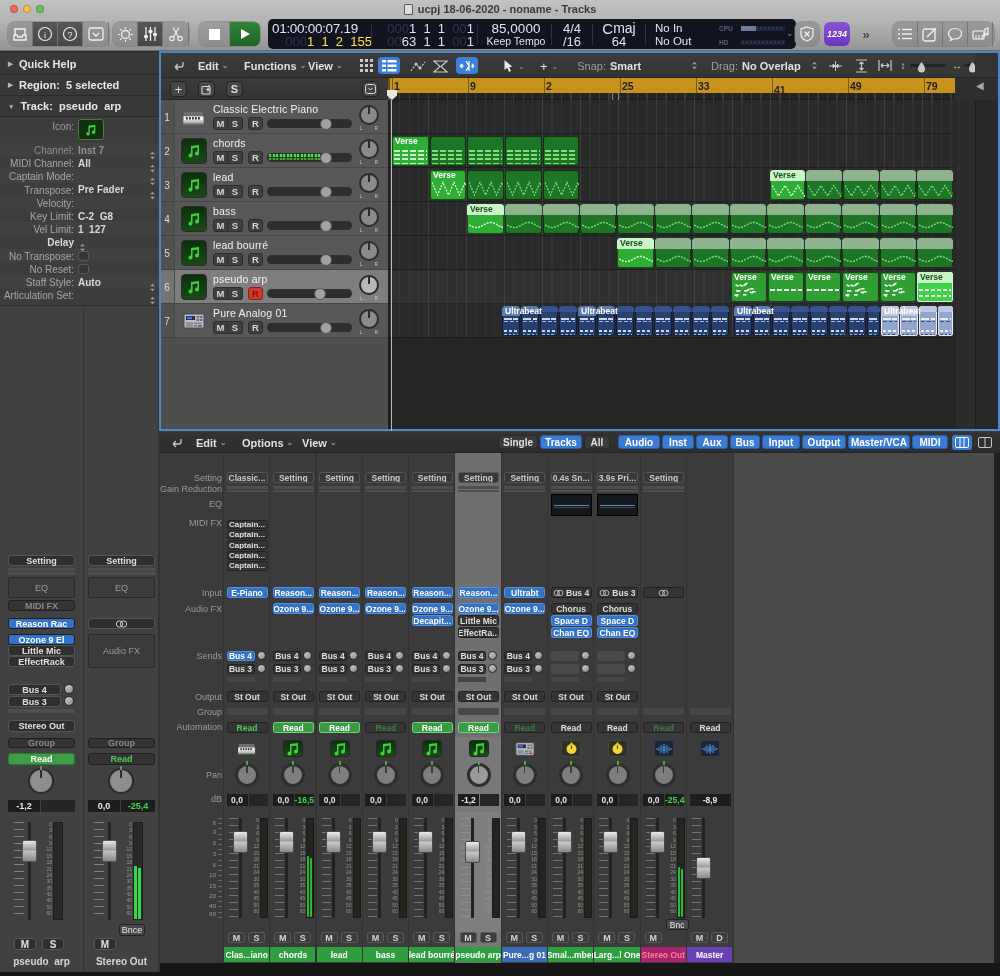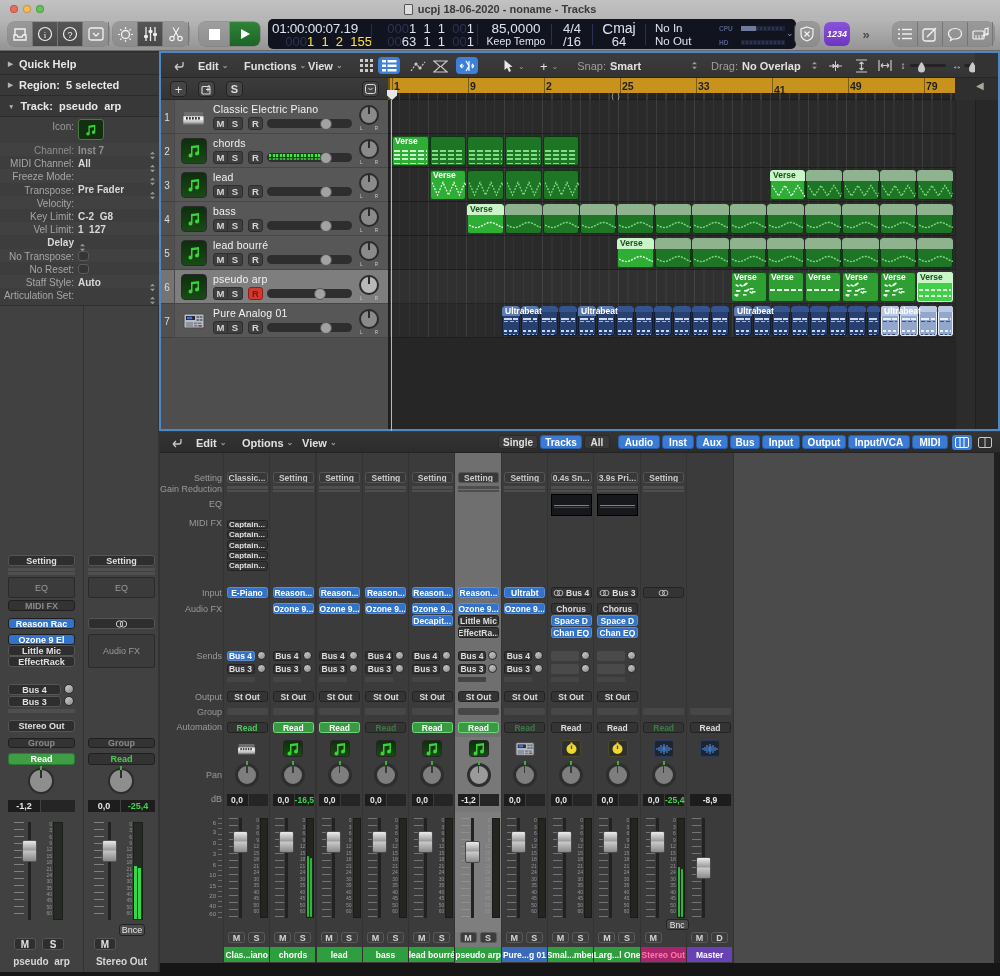--- a/index.html
+++ b/index.html
@@ -187,21 +187,21 @@
 <div style="position:absolute;left:78px;top:145.0px;width:70px;height:11px;color:#909090;font-size:10px;font-weight:bold;">Inst 7</div>
 <div style="position:absolute;left:149px;top:146.0px;width:8px;height:10px;"><svg width="7" height="9" viewBox="0 0 7 9">
       <path d="M1 3.2 L3.5 0.8 L6 3.2 Z M1 5.8 L3.5 8.2 L6 5.8 Z" fill="#9a9a9a"></path>
     </svg></div>
 <div style="position:absolute;left:0px;top:158.2px;width:74px;height:11px;color:#a6a6a6;font-size:10px;text-align:right;">MIDI Channel:</div>
 <div style="position:absolute;left:78px;top:158.2px;width:70px;height:11px;color:#d8d8d8;font-size:10px;font-weight:bold;">All</div>
 <div style="position:absolute;left:149px;top:159.2px;width:8px;height:10px;"><svg width="7" height="9" viewBox="0 0 7 9">
       <path d="M1 3.2 L3.5 0.8 L6 3.2 Z M1 5.8 L3.5 8.2 L6 5.8 Z" fill="#9a9a9a"></path>
     </svg></div>
 <div style="position:absolute;left:0px;top:169.4px;width:160px;height:13.2px;background:rgba(255,255,255,0.025);"></div>
-<div style="position:absolute;left:0px;top:171.4px;width:74px;height:11px;color:#a6a6a6;font-size:10px;text-align:right;">Freeze Mode:</div>
+<div style="position:absolute;left:0px;top:171.4px;width:74px;height:11px;color:#a6a6a6;font-size:10px;text-align:right;">Captain Mode:</div>
 <div style="position:absolute;left:78px;top:171.4px;width:70px;height:11px;color:#d8d8d8;font-size:10px;font-weight:bold;margin-top:13px;">Pre Fader</div>
 <div style="position:absolute;left:149px;top:172.4px;width:8px;height:10px;"><svg width="7" height="9" viewBox="0 0 7 9">
       <path d="M1 3.2 L3.5 0.8 L6 3.2 Z M1 5.8 L3.5 8.2 L6 5.8 Z" fill="#9a9a9a"></path>
     </svg></div>
 <div style="position:absolute;left:0px;top:184.6px;width:74px;height:11px;color:#a6a6a6;font-size:10px;text-align:right;">Transpose:</div>
 <div style="position:absolute;left:149px;top:185.6px;width:8px;height:10px;"><svg width="7" height="9" viewBox="0 0 7 9">
       <path d="M1 3.2 L3.5 0.8 L6 3.2 Z M1 5.8 L3.5 8.2 L6 5.8 Z" fill="#9a9a9a"></path>
     </svg></div>
 <div style="position:absolute;left:0px;top:195.8px;width:160px;height:13.2px;background:rgba(255,255,255,0.025);"></div>
 <div style="position:absolute;left:0px;top:197.8px;width:74px;height:11px;color:#a6a6a6;font-size:10px;text-align:right;">Velocity:</div>
@@ -1114,21 +1114,21 @@
 <div style="position:absolute;left:302px;top:435px;width:44px;height:15px;color:#e0e0e0;font-size:11px;font-weight:bold;display:flex;align-items:center;">View&nbsp;<span style="color:#9a9a9a;font-size:8px">⌄</span></div>
 <div style="position:absolute;left:498px;top:435px;width:40px;height:14px;background:#3a3a3a;color:#e0e0e0;border:1px solid #2a2a2a;border-radius:3px;font-size:10px;font-weight:bold;display:flex;align-items:center;justify-content:center;">Single</div>
 <div style="position:absolute;left:540px;top:435px;width:42px;height:14px;background:#3a7bd5;color:#fff;border:1px solid #2a5ca8;border-radius:3px;font-size:10px;font-weight:bold;display:flex;align-items:center;justify-content:center;">Tracks</div>
 <div style="position:absolute;left:584px;top:435px;width:26px;height:14px;background:#3a3a3a;color:#e0e0e0;border:1px solid #2a2a2a;border-radius:3px;font-size:10px;font-weight:bold;display:flex;align-items:center;justify-content:center;">All</div>
 <div style="position:absolute;left:618px;top:435px;width:42px;height:14px;background:#3a7bd5;color:#fff;border:1px solid #2a5ca8;border-radius:3px;font-size:10px;font-weight:bold;display:flex;align-items:center;justify-content:center;">Audio</div>
 <div style="position:absolute;left:662px;top:435px;width:32px;height:14px;background:#3a7bd5;color:#fff;border:1px solid #2a5ca8;border-radius:3px;font-size:10px;font-weight:bold;display:flex;align-items:center;justify-content:center;">Inst</div>
 <div style="position:absolute;left:696px;top:435px;width:32px;height:14px;background:#3a7bd5;color:#fff;border:1px solid #2a5ca8;border-radius:3px;font-size:10px;font-weight:bold;display:flex;align-items:center;justify-content:center;">Aux</div>
 <div style="position:absolute;left:730px;top:435px;width:30px;height:14px;background:#3a7bd5;color:#fff;border:1px solid #2a5ca8;border-radius:3px;font-size:10px;font-weight:bold;display:flex;align-items:center;justify-content:center;">Bus</div>
 <div style="position:absolute;left:762px;top:435px;width:38px;height:14px;background:#3a7bd5;color:#fff;border:1px solid #2a5ca8;border-radius:3px;font-size:10px;font-weight:bold;display:flex;align-items:center;justify-content:center;">Input</div>
 <div style="position:absolute;left:802px;top:435px;width:44px;height:14px;background:#3a7bd5;color:#fff;border:1px solid #2a5ca8;border-radius:3px;font-size:10px;font-weight:bold;display:flex;align-items:center;justify-content:center;">Output</div>
-<div style="position:absolute;left:848px;top:435px;width:62px;height:14px;background:#3a7bd5;color:#fff;border:1px solid #2a5ca8;border-radius:3px;font-size:10px;font-weight:bold;display:flex;align-items:center;justify-content:center;">Input/VCA</div>
+<div style="position:absolute;left:848px;top:435px;width:62px;height:14px;background:#3a7bd5;color:#fff;border:1px solid #2a5ca8;border-radius:3px;font-size:10px;font-weight:bold;display:flex;align-items:center;justify-content:center;">Master/VCA</div>
 <div style="position:absolute;left:912px;top:435px;width:36px;height:14px;background:#3a7bd5;color:#fff;border:1px solid #2a5ca8;border-radius:3px;font-size:10px;font-weight:bold;display:flex;align-items:center;justify-content:center;">MIDI</div>
 <div style="position:absolute;left:952px;top:435px;width:20px;height:15px;background:#3a7bd5;border-radius:3px;display:flex;align-items:center;justify-content:center;">
     <svg width="14" height="11" viewBox="0 0 14 11">
       <rect x="0.5" y="0.5" width="13" height="10" rx="1.5" fill="none" stroke="#fff"></rect>
       <line x1="5" y1="1" x2="5" y2="10" stroke="#fff"></line>
       <line x1="9" y1="1" x2="9" y2="10" stroke="#fff"></line>
     </svg>
   </div>
 <div style="position:absolute;left:975px;top:435px;width:20px;height:15px;display:flex;align-items:center;justify-content:center;">
     <svg width="14" height="11" viewBox="0 0 14 11">

